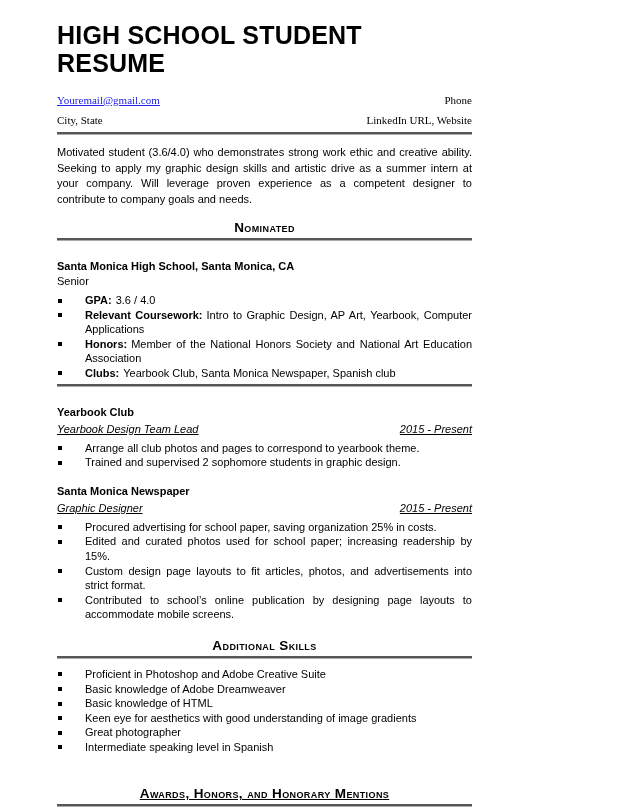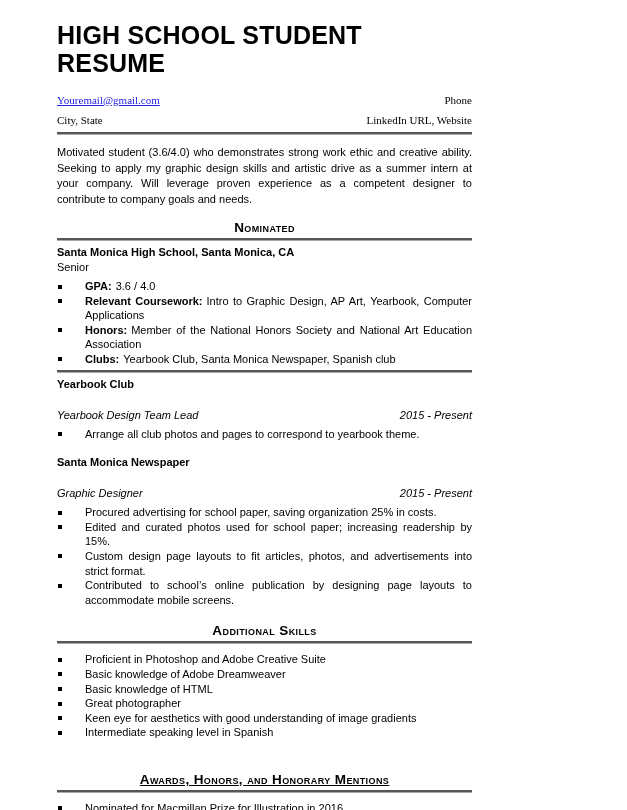--- a/index.html
+++ b/index.html
@@ -50,25 +50,25 @@
   .sec-rule {
     height:3px;
     background:linear-gradient(180deg,#565656 0%,#565656 60%,#aaaaaa 60%,#aaaaaa 100%);
     margin-top:3px;
   }
   .edu-head   { margin-top:14px; }
   .ach-head   { margin-top:21px; }
   .skills-head{ margin-top:17px; }
   .awards-head{ margin-top:33px;text-decoration:underline; }
 
-  .org    { font-weight:bold; line-height:15px; margin-top:4px; }
+  .org    { font-weight:bold; line-height:15px; margin-top:18px; }
   .grade  { line-height:15px; margin-top:0; }
   .role-row {
     display:flex; justify-content:space-between; align-items:baseline;
-    font-style:italic; line-height:15px; margin-top:16px;
+    font-style:italic; line-height:15px; margin-top:2px;text-decoration:underline;
   }
   ul.blist { list-style:none; margin:4px 0 0 0; padding:0; }
   ul.blist li {
     position:relative;
     padding-left:28px;
     line-height:14.6px;
     text-align:justify;
   }
   .mk {
     position:absolute;
@@ -112,20 +112,21 @@
 
   <div class="sec-rule"></div>
 
   <div class="org">Yearbook Club</div>
   <div class="role-row">
     <span>Yearbook Design Team Lead</span>
     <span>2015 - Present</span>
   </div>
   <ul class="blist">
     <li><span class="mk"></span><span>Arrange all club photos and pages to correspond to yearbook theme.</span></li>
+    <li><span class="mk"></span><span>Trained and supervised 2 sophomore students in graphic design.</span></li>
   </ul>
 
   <div class="org" style="margin-top:14px;">Santa Monica Newspaper</div>
   <div class="role-row">
     <span>Graphic Designer</span>
     <span>2015 - Present</span>
   </div>
   <ul class="blist">
     <li><span class="mk"></span><span>Procured advertising for school paper, saving organization 25% in costs.</span></li>
     <li><span class="mk"></span><span>Edited and curated photos used for school paper; increasing readership by 15%.</span></li>
@@ -133,22 +134,22 @@
     <li><span class="mk"></span><span>Contributed to school’s online publication by designing page layouts to accommodate mobile screens.</span></li>
   </ul>
 
   <div class="sec-head skills-head">Additional Skills</div>
   <div class="sec-rule"></div>
 
   <ul class="blist" style="margin-top:8px;">
     <li><span class="mk"></span><span>Proficient in Photoshop and Adobe Creative Suite</span></li>
     <li><span class="mk"></span><span>Basic knowledge of Adobe Dreamweaver</span></li>
     <li><span class="mk"></span><span>Basic knowledge of HTML</span></li>
+    <li><span class="mk"></span><span>Keen eye for aesthetics with good understanding of image gradients</span></li>
     <li><span class="mk"></span><span>Great photographer</span></li>
-    <li><span class="mk"></span><span>Keen eye for aesthetics with good understanding of image gradients</span></li>
     <li><span class="mk"></span><span>Intermediate speaking level in Spanish</span></li>
   </ul>
 
   <div class="sec-head awards-head">Awards, Honors, and Honorary Mentions</div>
   <div class="sec-rule"></div>
 
   <ul class="blist" style="margin-top:8px;">
     <li><span class="mk"></span><span>Nominated for Macmillan Prize for Illustration in 2016</span></li>
 
   </ul>

